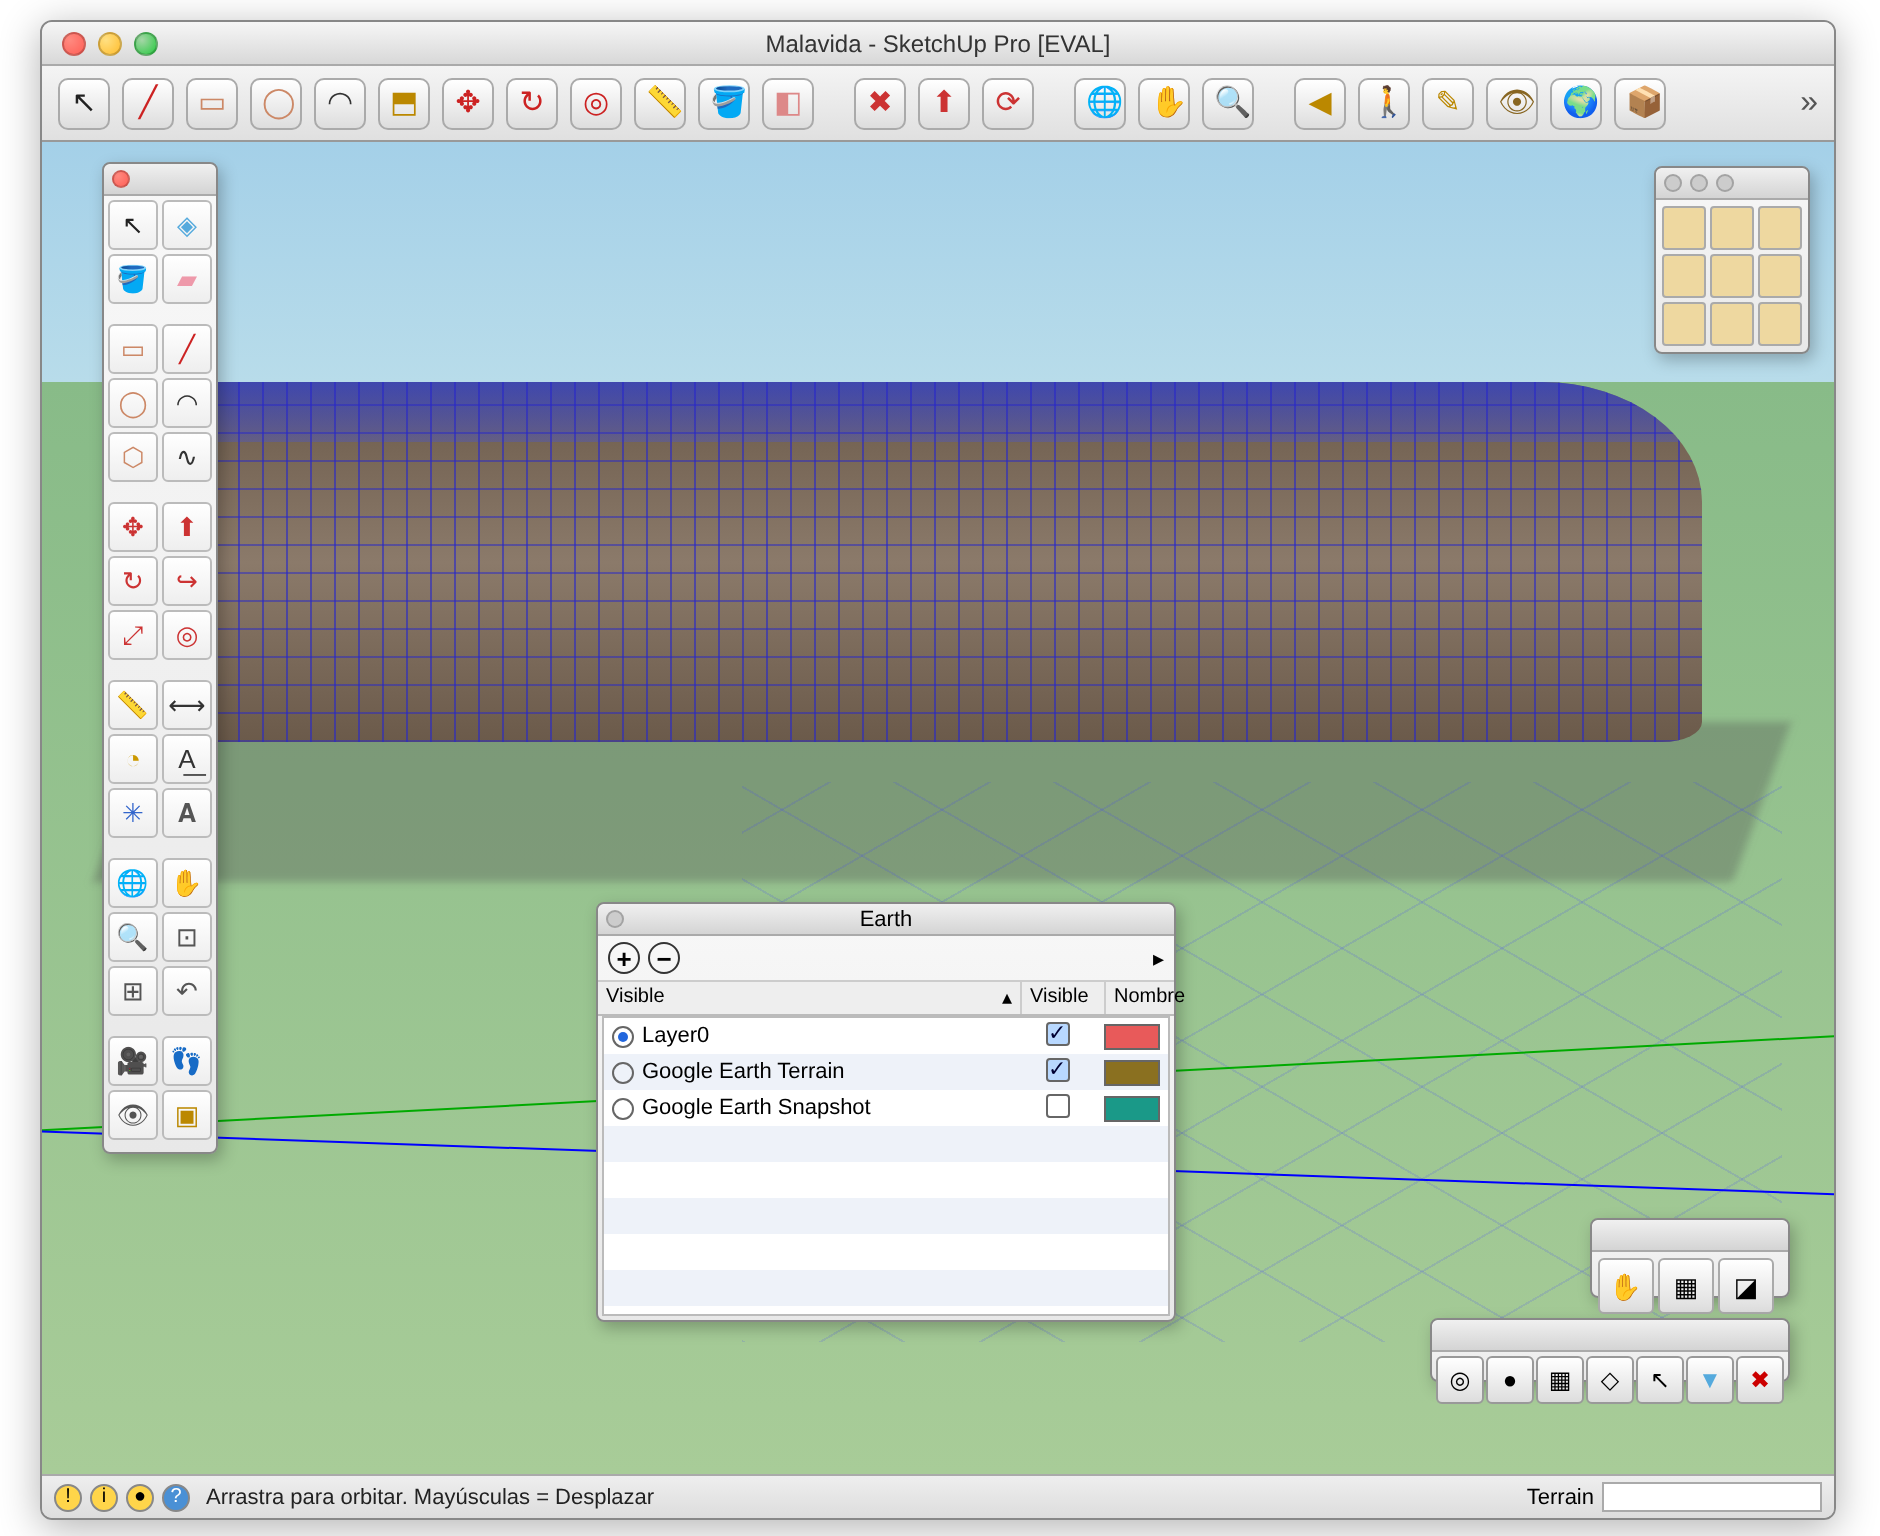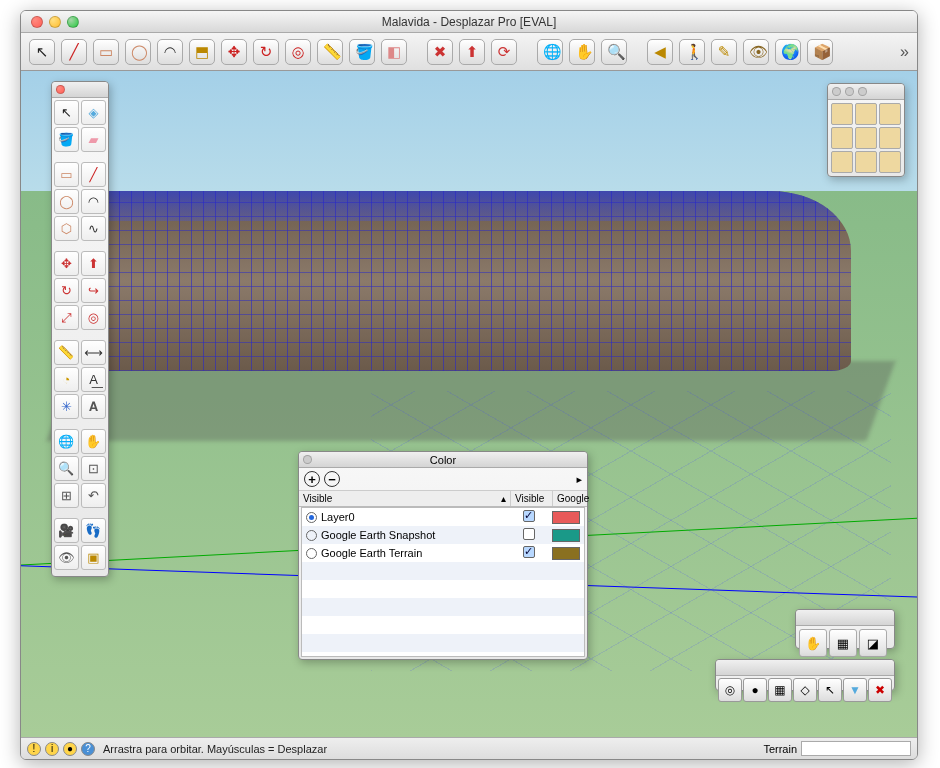--- a/index.html
+++ b/index.html
@@ -88,21 +88,21 @@
 <body>
 
 <div class="window">
 
   <div class="titlebar">
     <div class="traffic">
       <div class="tl red"></div>
       <div class="tl yel"></div>
       <div class="tl grn"></div>
     </div>
-    <div class="title">Malavida - Desplazar Pro [EVAL]</div>
+    <div class="title">Malavida - SketchUp Pro [EVAL]</div>
   </div>
 
   <div class="maintoolbar" id="maintoolbar">
 
     <div class="tbtn">
         <span class="ic" style="color:#222;font-size:15px;text-align:center;line-height:14px">↖</span>
       </div>
       <div class="tbtn">
         <span class="ic" style="color:#c22;font-size:15px;text-align:center;line-height:14px">╱</span>
       </div>
@@ -316,65 +316,65 @@
         <div class="sb"></div>
         <div class="sb"></div>
         <div class="sb"></div>
         <div class="sb"></div>
       </div>
   </div>
 
   <div class="panel layerspanel">
     <div class="phead">
       <div class="tl" style="background:#ccc"></div>
-      <span class="ptitle">Color</span>
+      <span class="ptitle">Earth</span>
     </div>
     <div class="layerbar">
       <div class="circlebtn">+</div>
       <div class="circlebtn">−</div>
       <div style="flex:1"></div>
       <div style="cursor:pointer">▸</div>
     </div>
     <div class="layhead">
       <div class="c1">
           <span>Visible</span>
           <span>▴</span>
         </div>
       <div class="c2">Visible</div>
-      <div class="c3">Google</div>
+      <div class="c3">Nombre</div>
     </div>
     <div class="layrows" id="layrows">
         <div class="layrow">
           <div class="r1">
             <span class="radio on"></span>
             <span>Layer0</span>
           </div>
           <div class="r2"><span class="chk on"></span></div>
           <div class="r3">
             <div class="swatch" style="background:#e85a5a"></div>
           </div>
         </div>
         <div class="layrow">
           <div class="r1">
             <span class="radio "></span>
+            <span>Google Earth Terrain</span>
+          </div>
+          <div class="r2"><span class="chk on"></span></div>
+          <div class="r3">
+            <div class="swatch" style="background:#8a7020"></div>
+          </div>
+        </div>
+        <div class="layrow">
+          <div class="r1">
+            <span class="radio "></span>
             <span>Google Earth Snapshot</span>
           </div>
           <div class="r2"><span class="chk "></span></div>
           <div class="r3">
             <div class="swatch" style="background:#1a9988"></div>
-          </div>
-        </div>
-        <div class="layrow">
-          <div class="r1">
-            <span class="radio "></span>
-            <span>Google Earth Terrain</span>
-          </div>
-          <div class="r2"><span class="chk on"></span></div>
-          <div class="r3">
-            <div class="swatch" style="background:#8a7020"></div>
           </div>
         </div>
         <div class="layrow"></div>
         <div class="layrow"></div>
         <div class="layrow"></div>
         <div class="layrow"></div>
         <div class="layrow"></div>
         <div class="layrow"></div>
       </div>
   </div>

